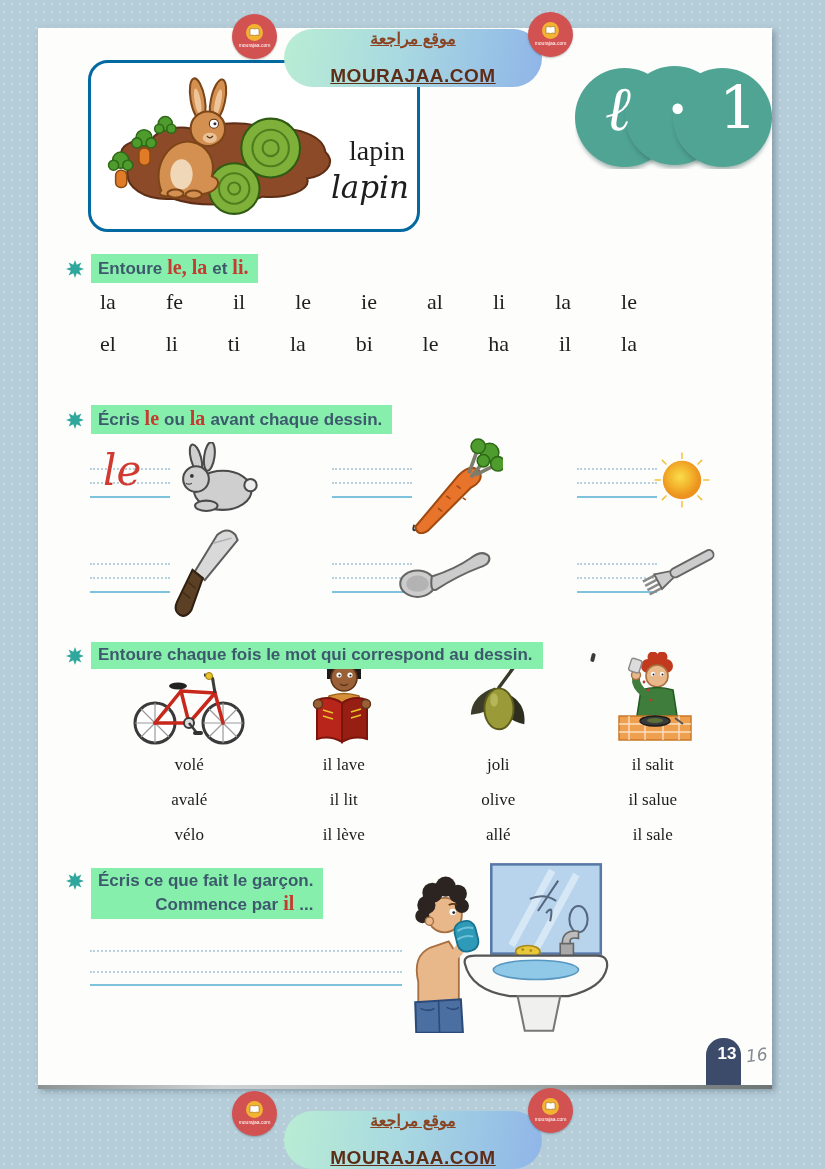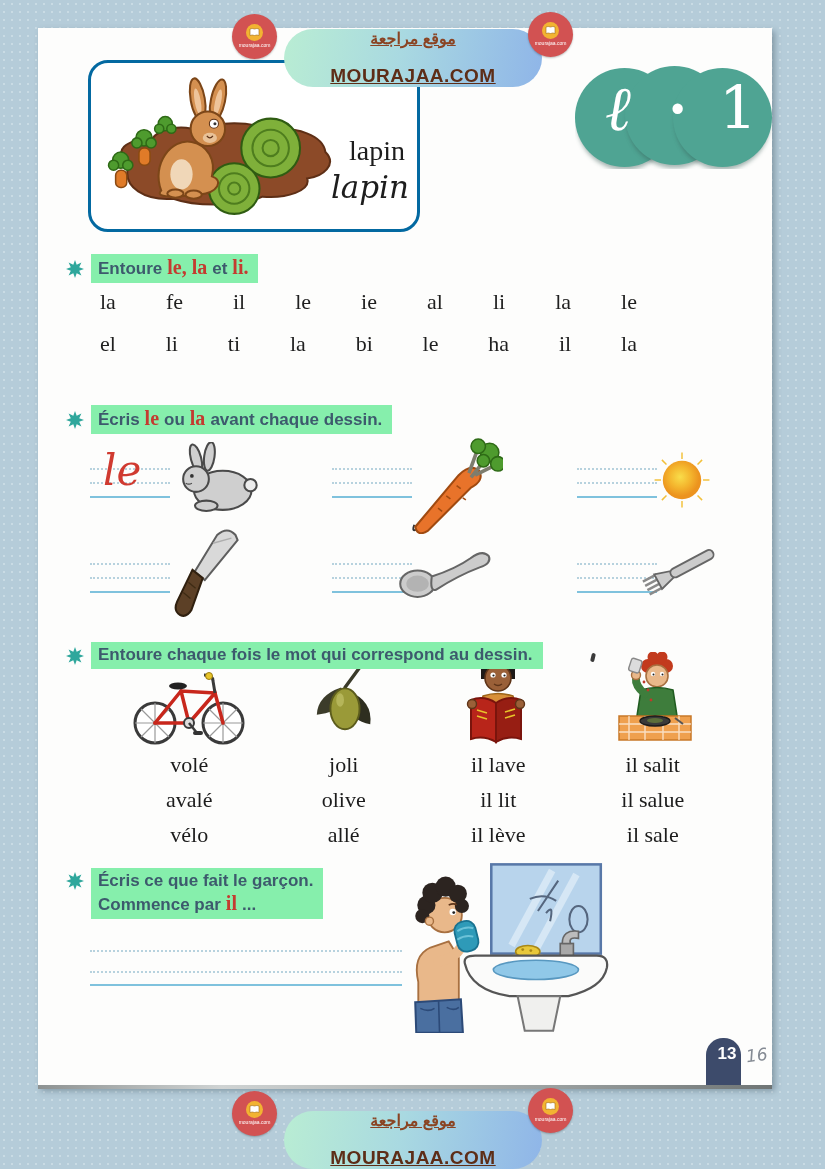--- a/index.html
+++ b/index.html
@@ -44,39 +44,39 @@
   .badge .num    { left:144px; top:7px; font-family:"DejaVu Serif", serif; font-size:60px; }
   
   .vocab { position:absolute; left:88px; top:60px; width:332px; height:172px; background:#fff;
            border:3px solid #0369a1; border-radius:20px; z-index:2; }
   .vocab .print   { position:absolute; right:12px; top:72px;  font-family:"Liberation Serif", serif; font-size:28px; color:#1d1d1d; }
   .vocab .cursive { position:absolute; right:8px;  top:106px; font-family:"DejaVu Serif", serif; font-style:italic; font-size:31px; color:#1d1d1d; }
   
   .instr { position:absolute; display:flex; align-items:center; gap:7px; z-index:2; }
   .ibox  { background:#86efac; padding:3px 10px 4px 7px; display:flex; align-items:baseline; gap:5px;
            font-weight:bold; font-size:17px; color:#3d5a6d; white-space:nowrap; }
-  .ibox.col { flex-direction:column; align-items:flex-start; gap:2px; }
+  .ibox.col { flex-direction:column; align-items:flex-end; gap:2px; }
   .iline { display:flex; align-items:baseline; gap:5px; }
   .redw { font-family:"Liberation Serif", serif; font-weight:bold; color:#c43b30; font-size:20px; line-height:1; }
   
   .syl-row { position:absolute; left:100px; width:537px; display:flex; justify-content:space-between;
              font-family:"Liberation Serif", serif; font-size:22px; color:#1f1f1f; }
   
   .wl { position:absolute; width:80px; height:32px; }
   .wl i { position:absolute; left:0; right:0; display:block; }
   .wl .d { border-top:2px dotted #b7d2de; }
   .wl .s { border-top:2.5px solid #7fc2dd; }
   .sample { position:absolute; left:103px; top:446px; font-family:"DejaVu Serif", serif; font-style:italic;
             font-size:42px; color:#d03a30; z-index:2; }
   .img { position:absolute; }
   
   .ex3-grid { position:absolute; left:112px; top:655px; width:618px; display:flex; }
   .ex3-col  { flex:1; display:flex; flex-direction:column; align-items:center; }
   .ex3-imgbox { height:92px; display:flex; align-items:flex-end; justify-content:center; }
-  .ex3-word { font-family:"Liberation Serif", serif; font-size:22px; color:#1c1c1c; line-height:35px; text-align:center; }
+  .ex3-word { font-family:"Liberation Serif", serif; font-size:17px; color:#1c1c1c; line-height:35px; text-align:center; }
   .ink { position:absolute; left:591px; top:653px; width:4px; height:9px; background:#3a3a3a; border-radius:2px; transform:rotate(14deg); }
   
   .pagenum { position:absolute; left:706px; top:1038px; width:35px; height:50px; background:#3d4b6b;
              border-radius:17px 17px 2px 2px; color:#fff; font-weight:bold; font-size:17px;
              text-align:center; padding-top:6px; z-index:4;padding-left:7px; }
   .hand { position:absolute; left:746px; top:1045px; font-family:"DejaVu Sans", sans-serif; font-style:italic;
           font-size:17px; color:#858b94; transform:rotate(-7deg); z-index:4; }
 </style>
 </head>
 <body>
@@ -353,34 +353,20 @@
         <path d="M86,34 L84,22 Q84,16 75,16" stroke="#3a3a3a" stroke-width="3" fill="none"></path>
         <circle cx="80" cy="17" r="3.5" fill="#e8c42a" stroke="#9a7c10"></circle>
       </svg>
     </div>
     <span class="ex3-word">volé</span>
     <span class="ex3-word">avalé</span>
     <span class="ex3-word">vélo</span>
   </div>
   <div class="ex3-col">
     <div class="ex3-imgbox">
-      <svg width="68" height="90" viewBox="0 0 70 90">
-        <path d="M32,30 Q8,38 7,58 Q26,57 37,42 Z" fill="#3c3c2a" stroke="#20201400"></path>
-        <path d="M40,34 Q65,44 62,68 Q43,64 37,48 Z" fill="#2e2e20"></path>
-        <path d="M36,30 L53,7" stroke="#3a3a2a" stroke-width="3.5" fill="none" stroke-linecap="round"></path>
-        <ellipse cx="36" cy="52" rx="15" ry="21" fill="#9a9a38" stroke="#5c5c1c" stroke-width="2"></ellipse>
-        <ellipse cx="31" cy="43" rx="4" ry="7" fill="#bcbc62" opacity=".8"></ellipse>
-      </svg>
-    </div>
-    <span class="ex3-word">joli</span>
-    <span class="ex3-word">olive</span>
-    <span class="ex3-word">allé</span>
-  </div>
-  <div class="ex3-col">
-    <div class="ex3-imgbox">
       <svg width="92" height="95" viewBox="0 0 90 95">
         <circle cx="31" cy="11" r="7" fill="#1e1a18"></circle>
           <circle cx="45" cy="7" r="8" fill="#1e1a18"></circle>
           <circle cx="59" cy="11" r="7" fill="#1e1a18"></circle>
         <path d="M28,18 Q28,4 45,4 Q62,4 62,18 L62,27 L28,27 Z" fill="#1e1a18"></path>
         <circle cx="45" cy="26" r="13" fill="#9a6038" stroke="#5e3418" stroke-width="1.6"></circle>
         <circle cx="40" cy="23" r="2.6" fill="#fff"></circle>
           <circle cx="51" cy="23" r="2.6" fill="#fff"></circle>
         <circle cx="40.5" cy="23.5" r="1.1" fill="#222"></circle>
           <circle cx="51.5" cy="23.5" r="1.1" fill="#222"></circle>
@@ -391,20 +377,34 @@
         <g stroke="#e8c42a" stroke-width="1.6">
             <path d="M24,58 l10,3 M24,64 l10,3 M52,60 l10,-3 M52,66 l10,-3"></path>
           </g>
         <circle cx="19" cy="52" r="4.5" fill="#9a6038" stroke="#5e3418" stroke-width="1.4"></circle>
         <circle cx="67" cy="52" r="4.5" fill="#9a6038" stroke="#5e3418" stroke-width="1.4"></circle>
       </svg>
     </div>
     <span class="ex3-word">il lave</span>
     <span class="ex3-word">il lit</span>
     <span class="ex3-word">il lève</span>
+  </div>
+  <div class="ex3-col">
+    <div class="ex3-imgbox">
+      <svg width="68" height="90" viewBox="0 0 70 90">
+        <path d="M32,30 Q8,38 7,58 Q26,57 37,42 Z" fill="#3c3c2a" stroke="#20201400"></path>
+        <path d="M40,34 Q65,44 62,68 Q43,64 37,48 Z" fill="#2e2e20"></path>
+        <path d="M36,30 L53,7" stroke="#3a3a2a" stroke-width="3.5" fill="none" stroke-linecap="round"></path>
+        <ellipse cx="36" cy="52" rx="15" ry="21" fill="#9a9a38" stroke="#5c5c1c" stroke-width="2"></ellipse>
+        <ellipse cx="31" cy="43" rx="4" ry="7" fill="#bcbc62" opacity=".8"></ellipse>
+      </svg>
+    </div>
+    <span class="ex3-word">joli</span>
+    <span class="ex3-word">olive</span>
+    <span class="ex3-word">allé</span>
   </div>
   <div class="ex3-col">
     <div class="ex3-imgbox">
       <svg width="97" height="95" viewBox="0 0 95 95">
         <g fill="#c23a1d">
             <circle cx="52" cy="10" r="8"></circle>
             <circle cx="43" cy="14" r="7"></circle>
             <circle cx="61" cy="14" r="7"></circle>
             <circle cx="48" cy="5" r="5.5"></circle>
             <circle cx="57" cy="5" r="5.5"></circle>

